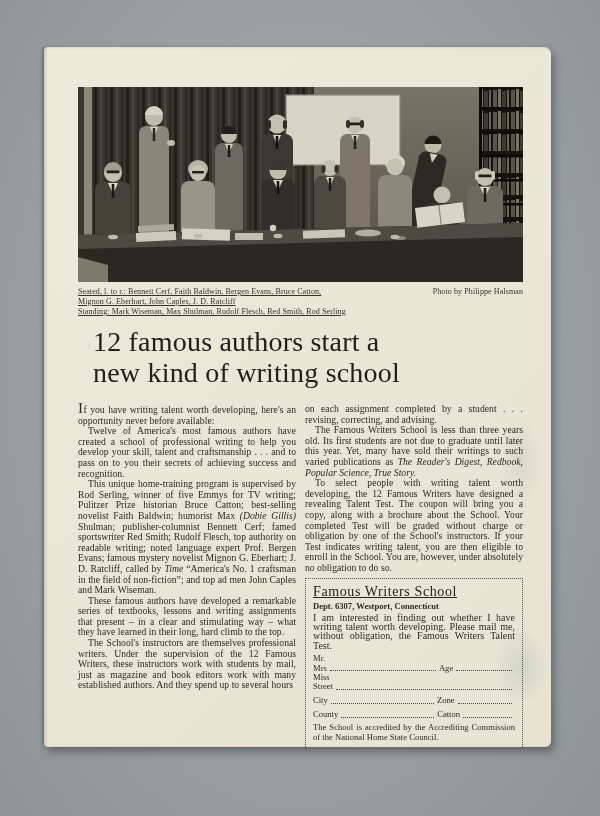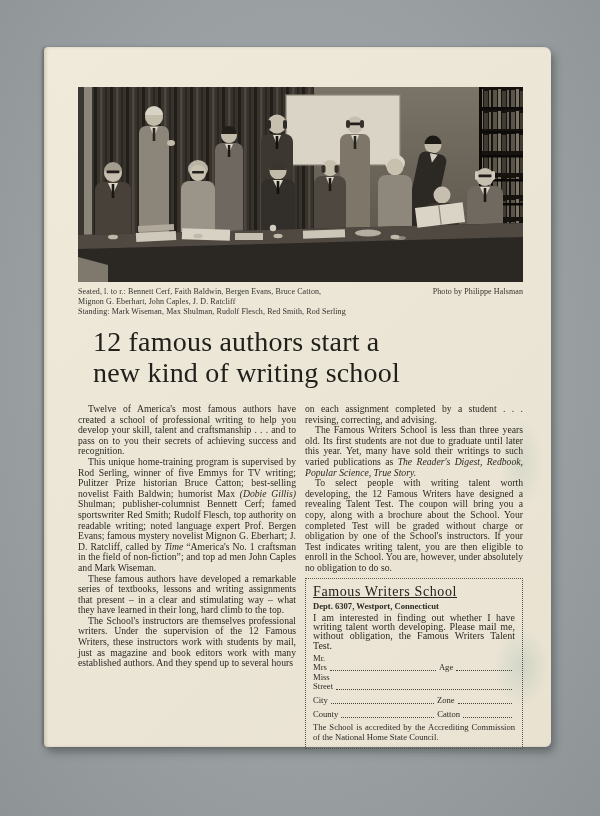--- a/index.html
+++ b/index.html
@@ -15,21 +15,21 @@
     box-shadow:-2px 0 2px rgba(60,60,55,.35), 3px 5px 9px rgba(40,42,44,.45), inset 2px 0 3px rgba(120,115,100,.25);
   }
   .stain{position:absolute;border-radius:50%;pointer-events:none;}
   .stain.s1{left:455px;top:370px;width:45px;height:90px;background:radial-gradient(closest-side,rgba(150,180,165,.22),transparent);}
   .stain.s2{left:450px;top:580px;width:55px;height:80px;background:radial-gradient(closest-side,rgba(140,175,160,.28),transparent);}
   .photo{position:absolute;left:34px;top:40px;width:445px;height:195px;display:block;}
   .caption-row{
     position:absolute;left:34px;top:240px;width:445px;display:flex;justify-content:space-between;align-items:flex-start;
     font-size:8px;line-height:10px;color:#33322b;letter-spacing:.1px;
   }
-  .caption{width:312px;}
+  .caption{width:312px;text-decoration:underline;}
   .credit{text-align:right;white-space:nowrap;}
   .headline{
     position:absolute;left:49px;top:280px;margin:0;font-weight:400;
     font-size:28px;line-height:30.5px;color:#21201b;letter-spacing:.2px;
   }
   .columns{
     position:absolute;left:34px;top:357px;width:445px;display:flex;gap:9px;
     font-size:9.7px;line-height:10.6px;color:#2b2a23;text-align:justify;
   }
   .col{width:218px;}
@@ -37,21 +37,21 @@
   .col p.ind{text-indent:10px;}
   .initial{font-size:15px;line-height:9px;letter-spacing:.5px;}
   .coupon{
     margin-top:4px;border:1.4px dotted #55524a;padding:5px 7px 6px 7px;
     color:#2b2a23;background:rgba(255,255,255,.06);
   }
   .c-title{font-size:14px;line-height:16px;letter-spacing:.6px;color:#24231d;text-decoration:underline;}
   .c-dept{font-size:8.6px;font-weight:bold;line-height:10px;margin-top:1px;}
   .c-body{font-size:10px;line-height:9.4px;text-align:justify;margin:2px 0 4px 0 !important;}
   .c-fields{font-size:8.6px;line-height:9px;}
-  .frow{display:flex;align-items:center;}
+  .frow{display:flex;align-items:flex-end;}
   .frow.sp{margin-top:4.5px;}
   .leader{flex:1.9;border-bottom:1.8px dotted #45423a;height:7px;margin:0 3px 1.5px 3px;}
   .leader.short{flex:1;}
   .c-footer{font-size:8.6px;line-height:9.6px;text-align:justify;margin:4px 0 0 0 !important;}
 </style>
 </head>
 <body>
 
 <div class="page">
   <div class="stain s1"></div>
@@ -218,20 +218,21 @@
     <div class="credit">Photo by Philippe Halsman</div>
   </div>
 
   <h1 class="headline">
     <span>12 famous authors start a</span><br>
     <span>new kind of writing school</span>
   </h1>
 
   <div class="columns">
     <div class="col">
+      <p><span class="initial">I</span><span>f you have writing talent worth developing, here's an opportunity never before available:</span></p>
       <p class="ind">Twelve of America's most famous authors have created a school of professional writing to help you develop your skill, talent and craftsmanship . . . and to pass on to you their secrets of achieving success and recognition.</p>
       <p class="ind"><span>This unique home-training program is supervised by Rod Serling, winner of five Emmys for TV writing; Pulitzer Prize historian Bruce Catton; best-selling novelist Faith Baldwin; humorist Max </span><i>(Dobie Gillis)</i><span> Shulman; publisher-columnist Bennett Cerf; famed sportswriter Red Smith; Rudolf Flesch, top authority on readable writing; noted language expert Prof. Bergen Evans; famous mystery novelist Mignon G. Eberhart; J. D. Ratcliff, called by </span><i>Time</i><span> “America's No. 1 craftsman in the field of non-fiction”; and top ad men John Caples and Mark Wiseman.</span></p>
       <p class="ind">These famous authors have developed a remarkable series of textbooks, lessons and writing assignments that present – in a clear and stimulating way – what they have learned in their long, hard climb to the top.</p>
       <p class="ind">The School's instructors are themselves professional writers. Under the supervision of the 12 Famous Writers, these instructors work with students by mail, just as magazine and book editors work with many established authors. And they spend up to several hours</p>
     </div>
     <div class="col">
       <p>on each assignment completed by a student . . . revising, correcting, and advising.</p>
       <p class="ind"><span>The Famous Writers School is less than three years old. Its first students are not due to graduate until later this year. Yet, many have sold their writings to such varied publications as </span><i>The Reader's Digest, Redbook, Popular Science, True Story.</i></p>
       <p class="ind">To select people with writing talent worth developing, the 12 Famous Writers have designed a revealing Talent Test. The coupon will bring you a copy, along with a brochure about the School. Your completed Test will be graded without charge or obligation by one of the School's instructors. If your Test indicates writing talent, you are then eligible to enroll in the School. You are, however, under absolutely no obligation to do so.</p>
 

